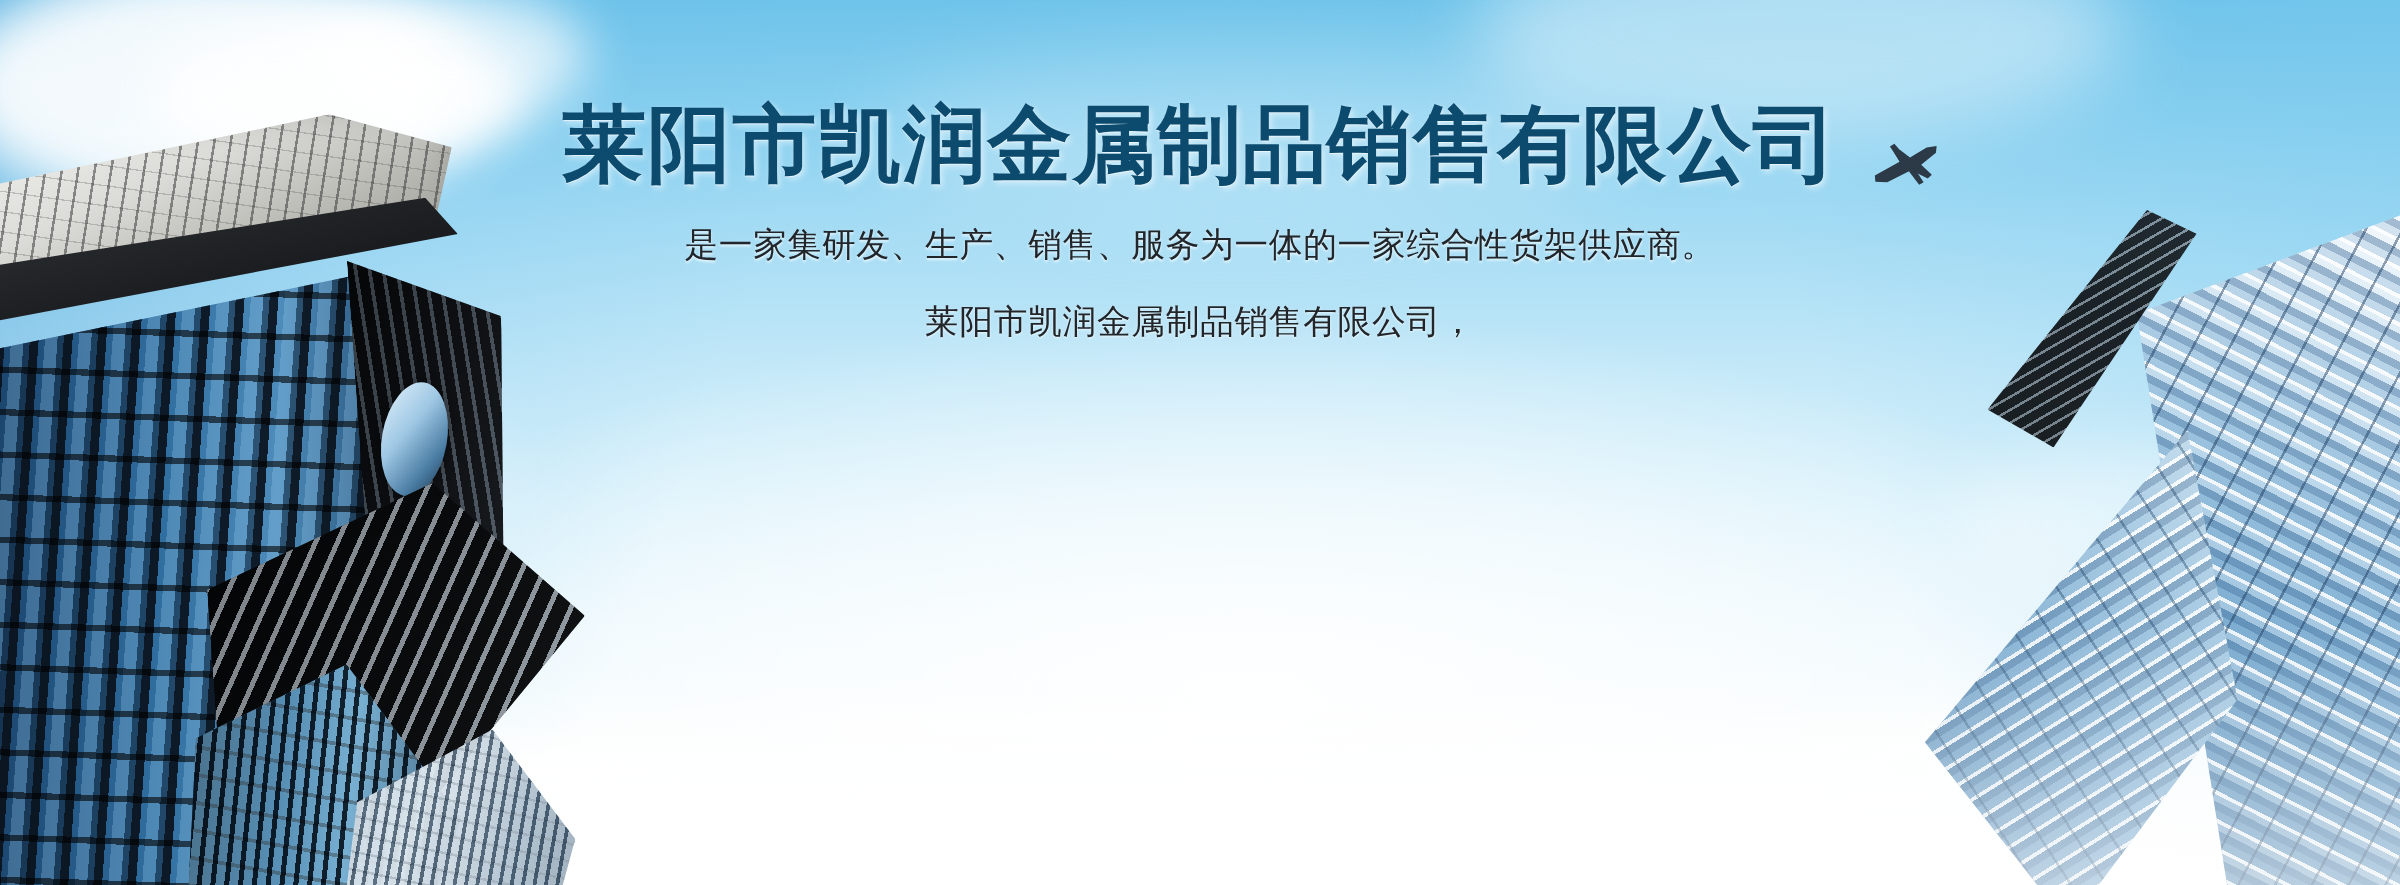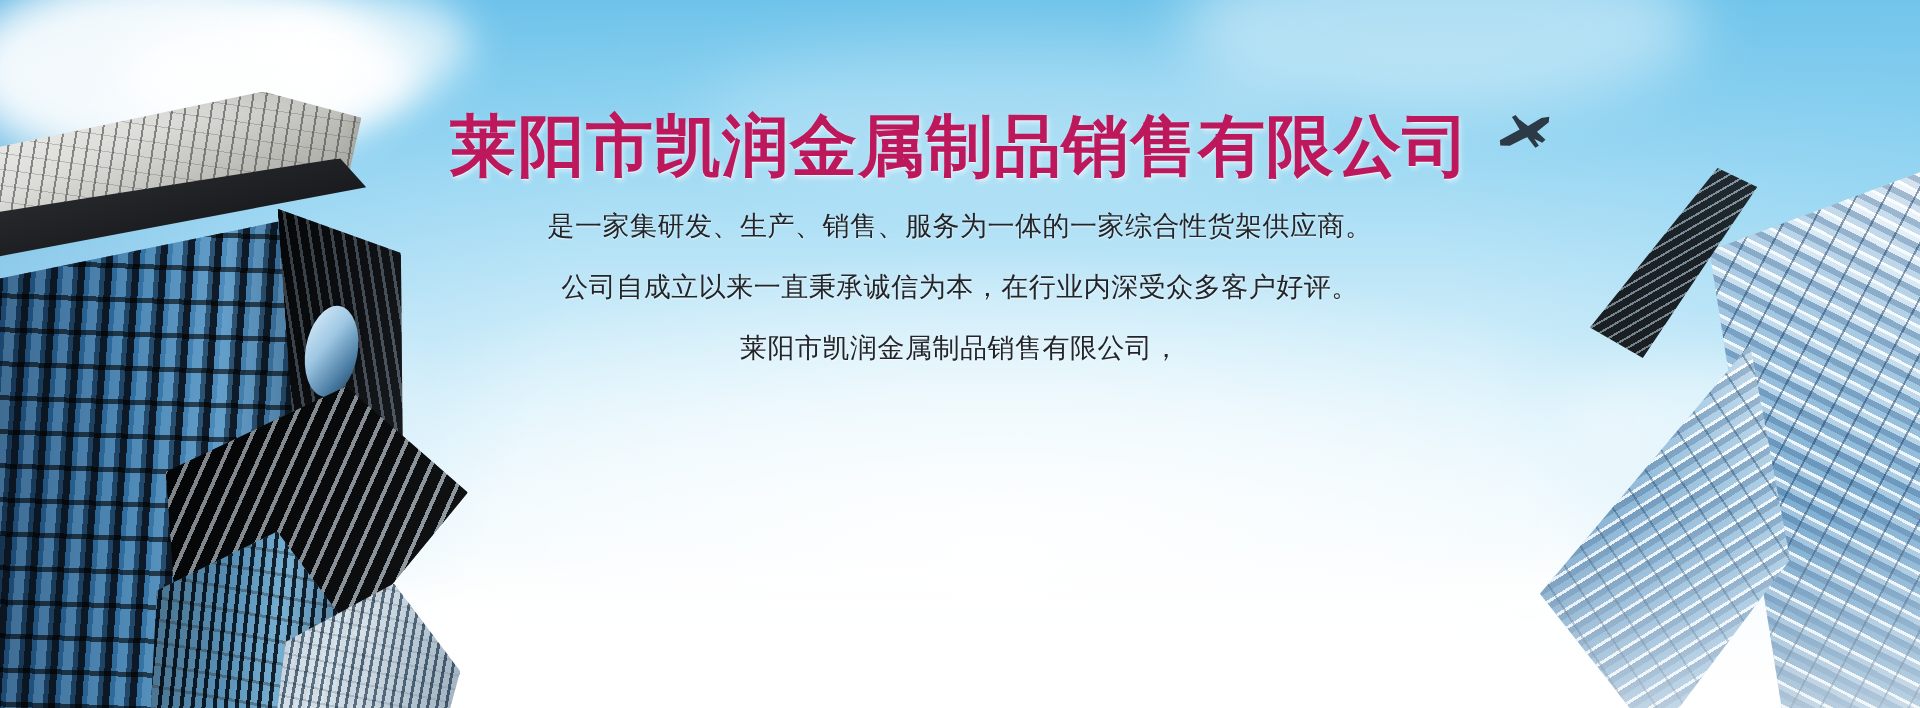--- a/index.html
+++ b/index.html
@@ -218,24 +218,24 @@
   }
   .plane svg{display:block;width:62px;height:44px;}
 
   
   .content{
     position:absolute;left:0;top:0;width:1920px;height:708px;
     display:flex;flex-direction:column;align-items:center;
     pointer-events:none;
   }
   .title{
-    margin-top:112px;
+    margin-top:82px;
     font-size:67px;line-height:1;
     font-weight:700;
-    color:#be185d;
+    color:#0c4a6e;
     letter-spacing:1px;
     white-space:nowrap;
     text-shadow:0 1px 0 rgba(255,255,255,.55), 2px 3px 5px rgba(255,255,255,.5);
     pointer-events:auto;
   }
   .subs{
     margin-top:34px;
     display:flex;flex-direction:column;align-items:center;
     pointer-events:auto;
   }
@@ -293,18 +293,17 @@
         <path d="M26 19 L22 6 L26 5 L32 18 Z"></path>
         <path d="M36 28 L40 41 L36 42 L31 29 Z"></path>
       </g>
     </svg>
   </div>
 
   <div class="content">
     <div class="title">莱阳市凯润金属制品销售有限公司</div>
     <div class="subs">
       <div class="sub-line">是一家集研发、生产、销售、服务为一体的一家综合性货架供应商。</div>
-      <div class="sub-line">公司自成立以来一直秉承诚信为本，在行业内深受众多客户好评。</div>
       <div class="sub-line">莱阳市凯润金属制品销售有限公司，</div>
     </div>
   </div>
 
 </div>
 
 </body></html>

